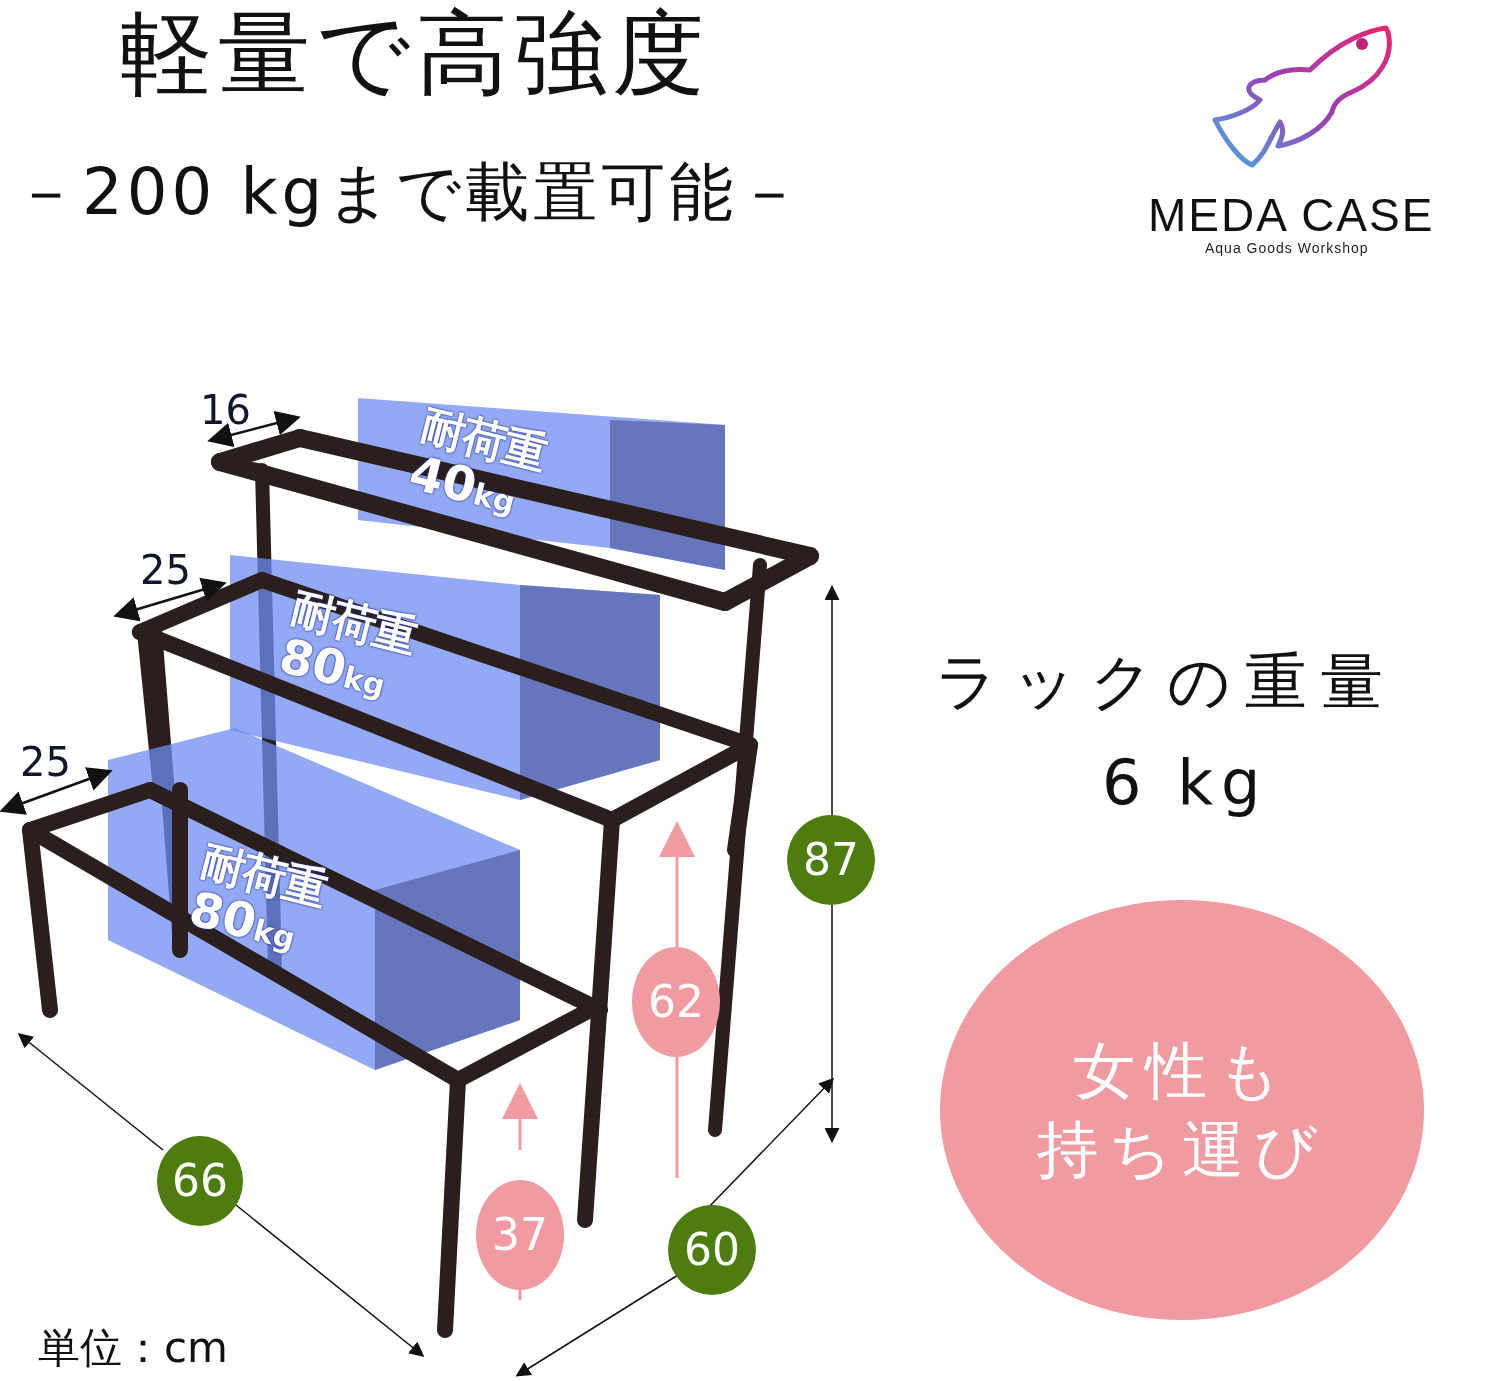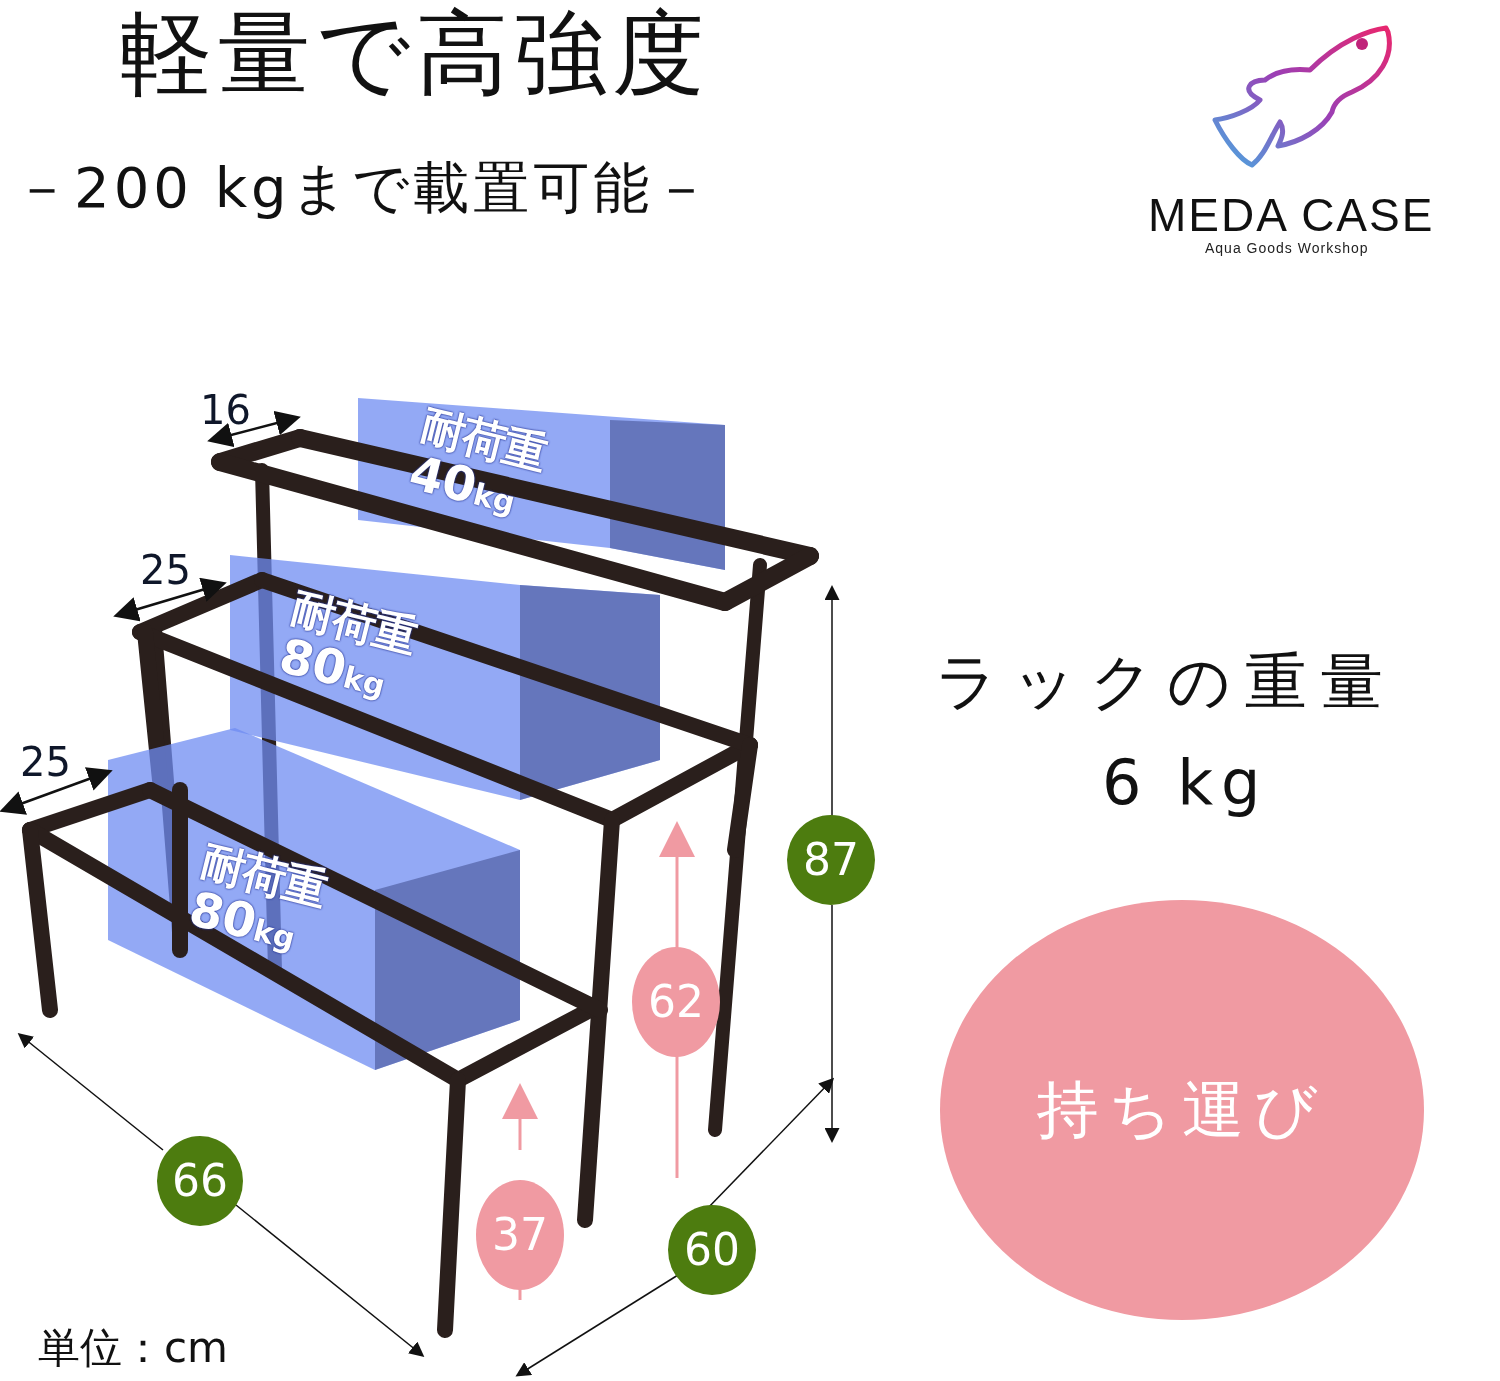--- a/index.html
+++ b/index.html
@@ -1,20 +1,20 @@
 <!DOCTYPE html>
 <html><head>
   <meta charset="utf-8">
   <style>
     * { margin: 0; padding: 0; box-sizing: border-box; }
     html, body { width: 1500px; height: 1381px; background: #ffffff; overflow: hidden; }
     body { position: relative; font-family: "DejaVu Sans", sans-serif; color: #111; }
 
     .headline { position: absolute; left: 120px; top: 8px; font-size: 92px; letter-spacing: 6px; font-weight: 400; line-height: 1; color: #111; }
-    .subline { position: absolute; left: 14px; top: 160px; font-size: 56px; letter-spacing: 4px; line-height: 1; color: #111; white-space: nowrap; }
+    .subline { position: absolute; left: 14px; top: 160px; font-size: 64px; letter-spacing: 4px; line-height: 1; color: #111; white-space: nowrap; }
 
     .logo { position: absolute; left: 1140px; top: 10px; width: 300px; height: 260px; }
     .logo-title { position: absolute; left: 1148px; top: 188px; font-family: "Liberation Sans", sans-serif; font-size: 46px; letter-spacing: 2px; color: #111; white-space: nowrap; }
     .logo-sub { position: absolute; left: 1205px; top: 240px; font-family: "Liberation Sans", sans-serif; font-size: 14px; letter-spacing: 1px; color: #222; white-space: nowrap; }
 
     .rack { position: absolute; left: 0; top: 370px; width: 900px; height: 1011px; }
 
     .dim-label { position: absolute; font-size: 40px; color: #0f172a; line-height: 1; }
     .badge { position: absolute; border-radius: 50%; display: flex; align-items: center; justify-content: center; font-size: 44px; line-height: 1; }
     .badge.black { background: #4d7c0f; color: #fff; }
@@ -147,14 +147,15 @@
 <div class="badge black" style="left:787px; top:815px; width:88px; height:90px;">87</div>
 <div class="badge pink" style="left:632px; top:947px; width:88px; height:110px;">62</div>
 <div class="badge pink" style="left:476px; top:1180px; width:88px; height:110px;">37</div>
 
 <div class="unit">単位：cm</div>
 
 <div class="weight-title">ラックの重量</div>
 <div class="weight-value">6 kg</div>
 
 <div class="promo">
+  <span>女性も</span>
   <span>持ち運び</span>
 </div>
 
 </body></html>

